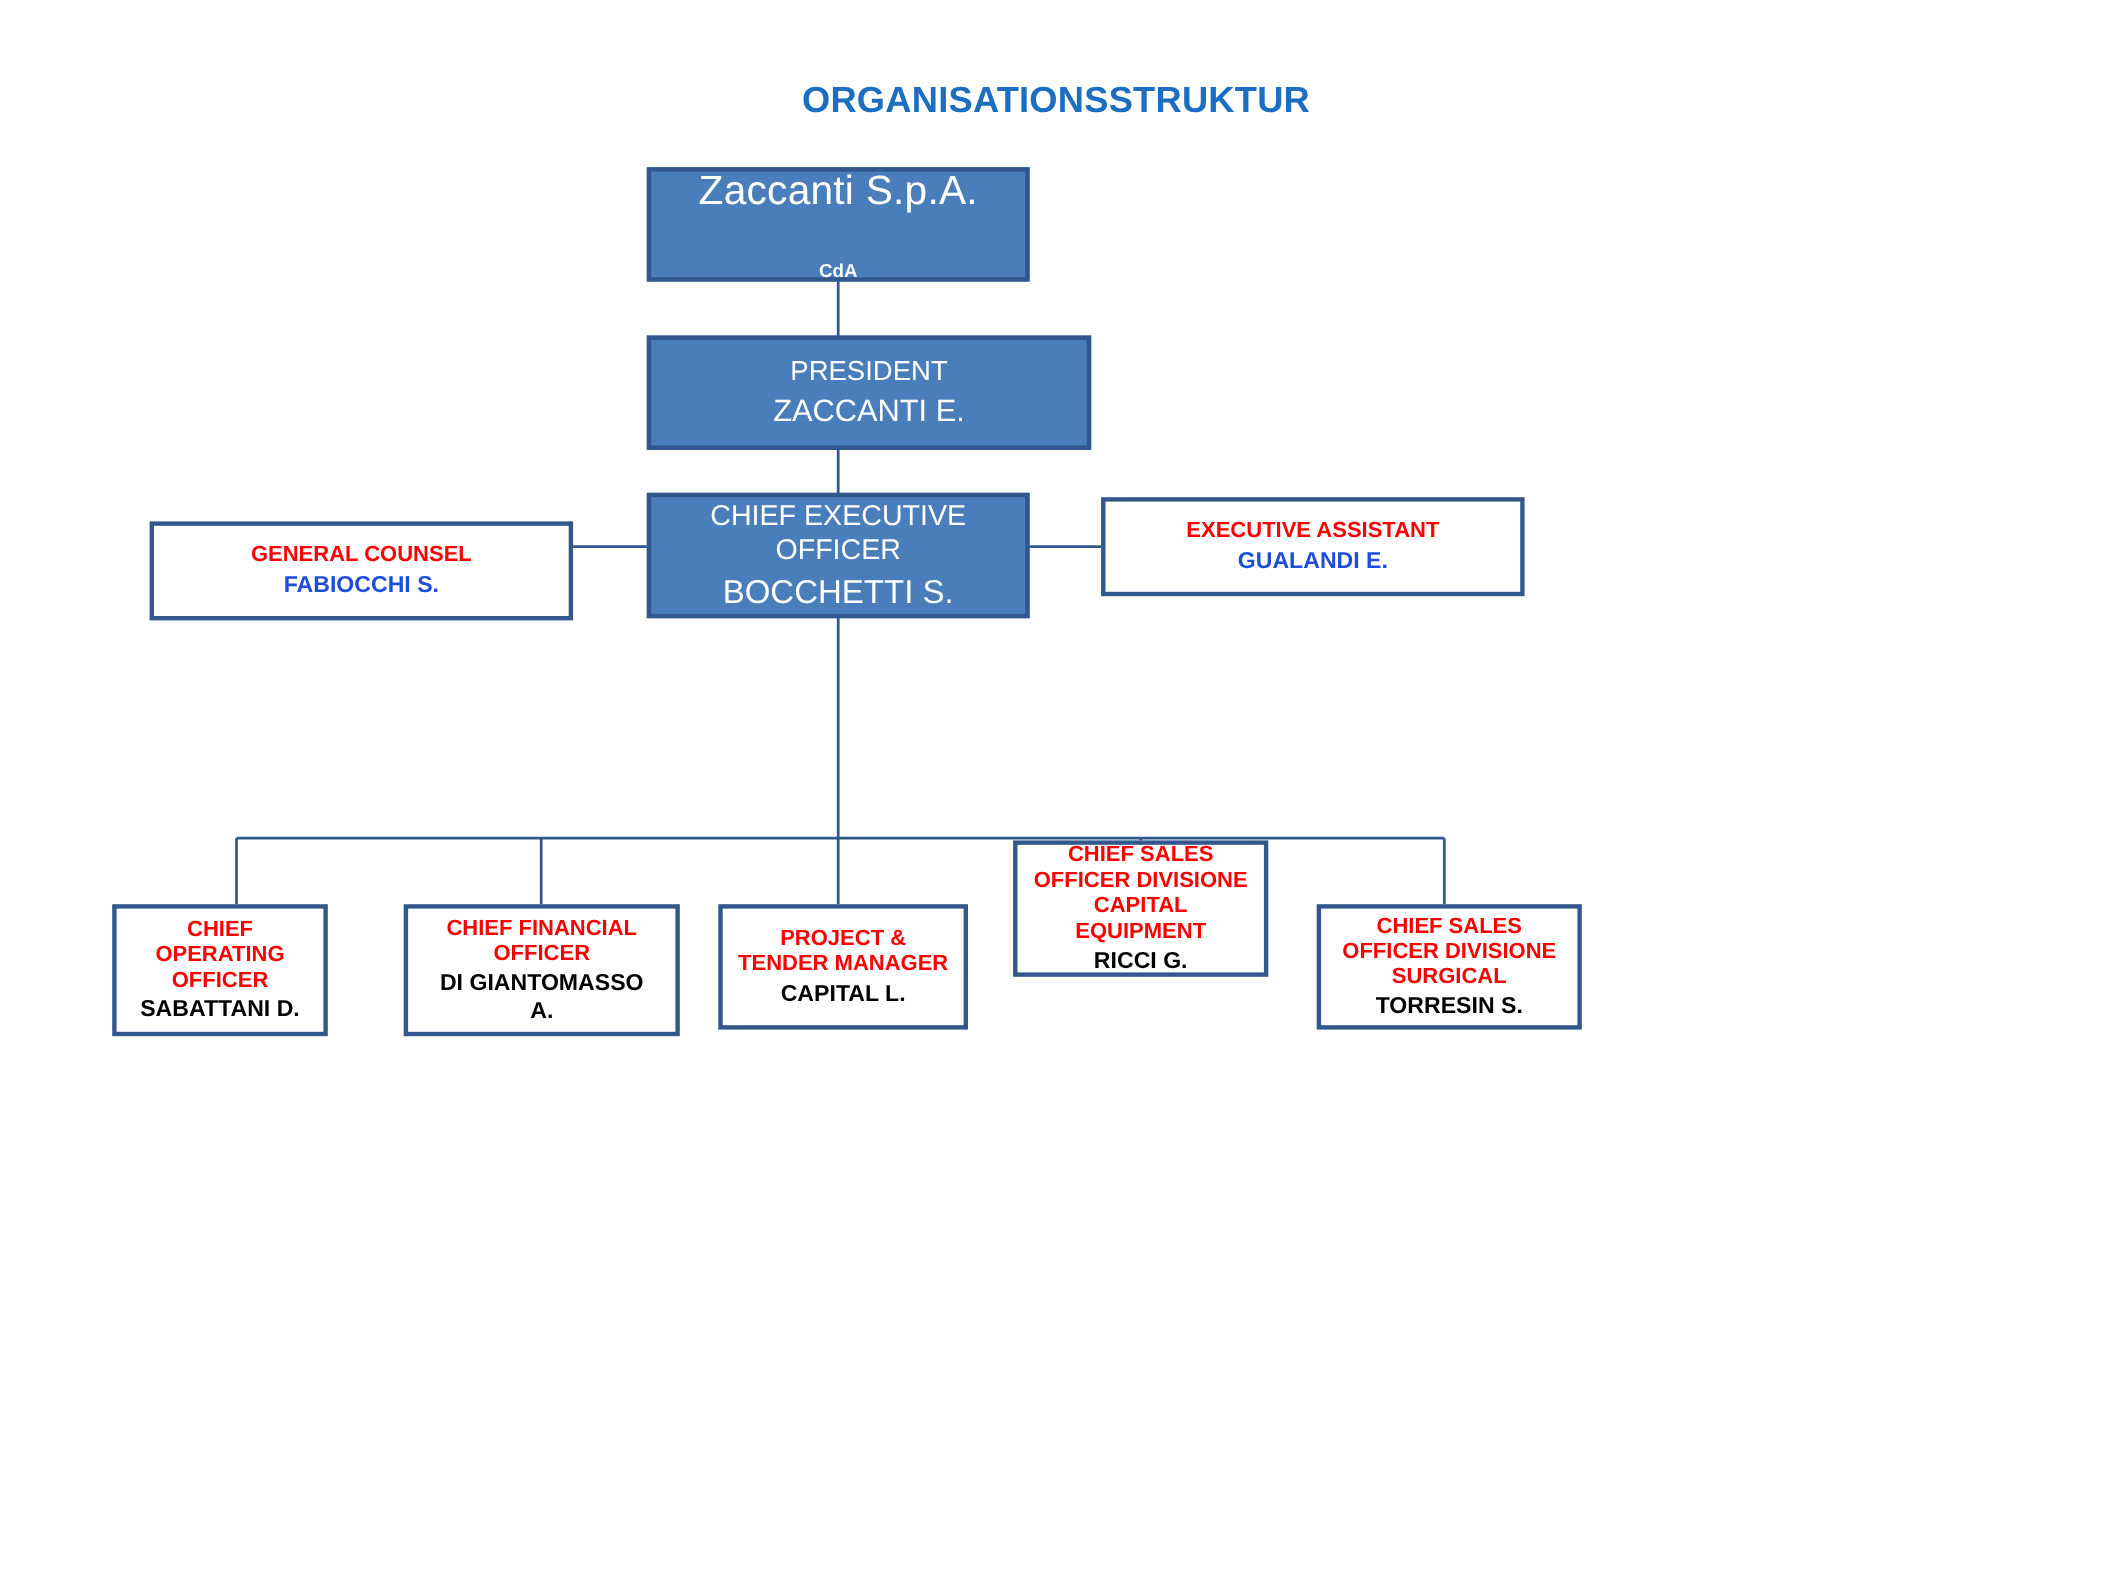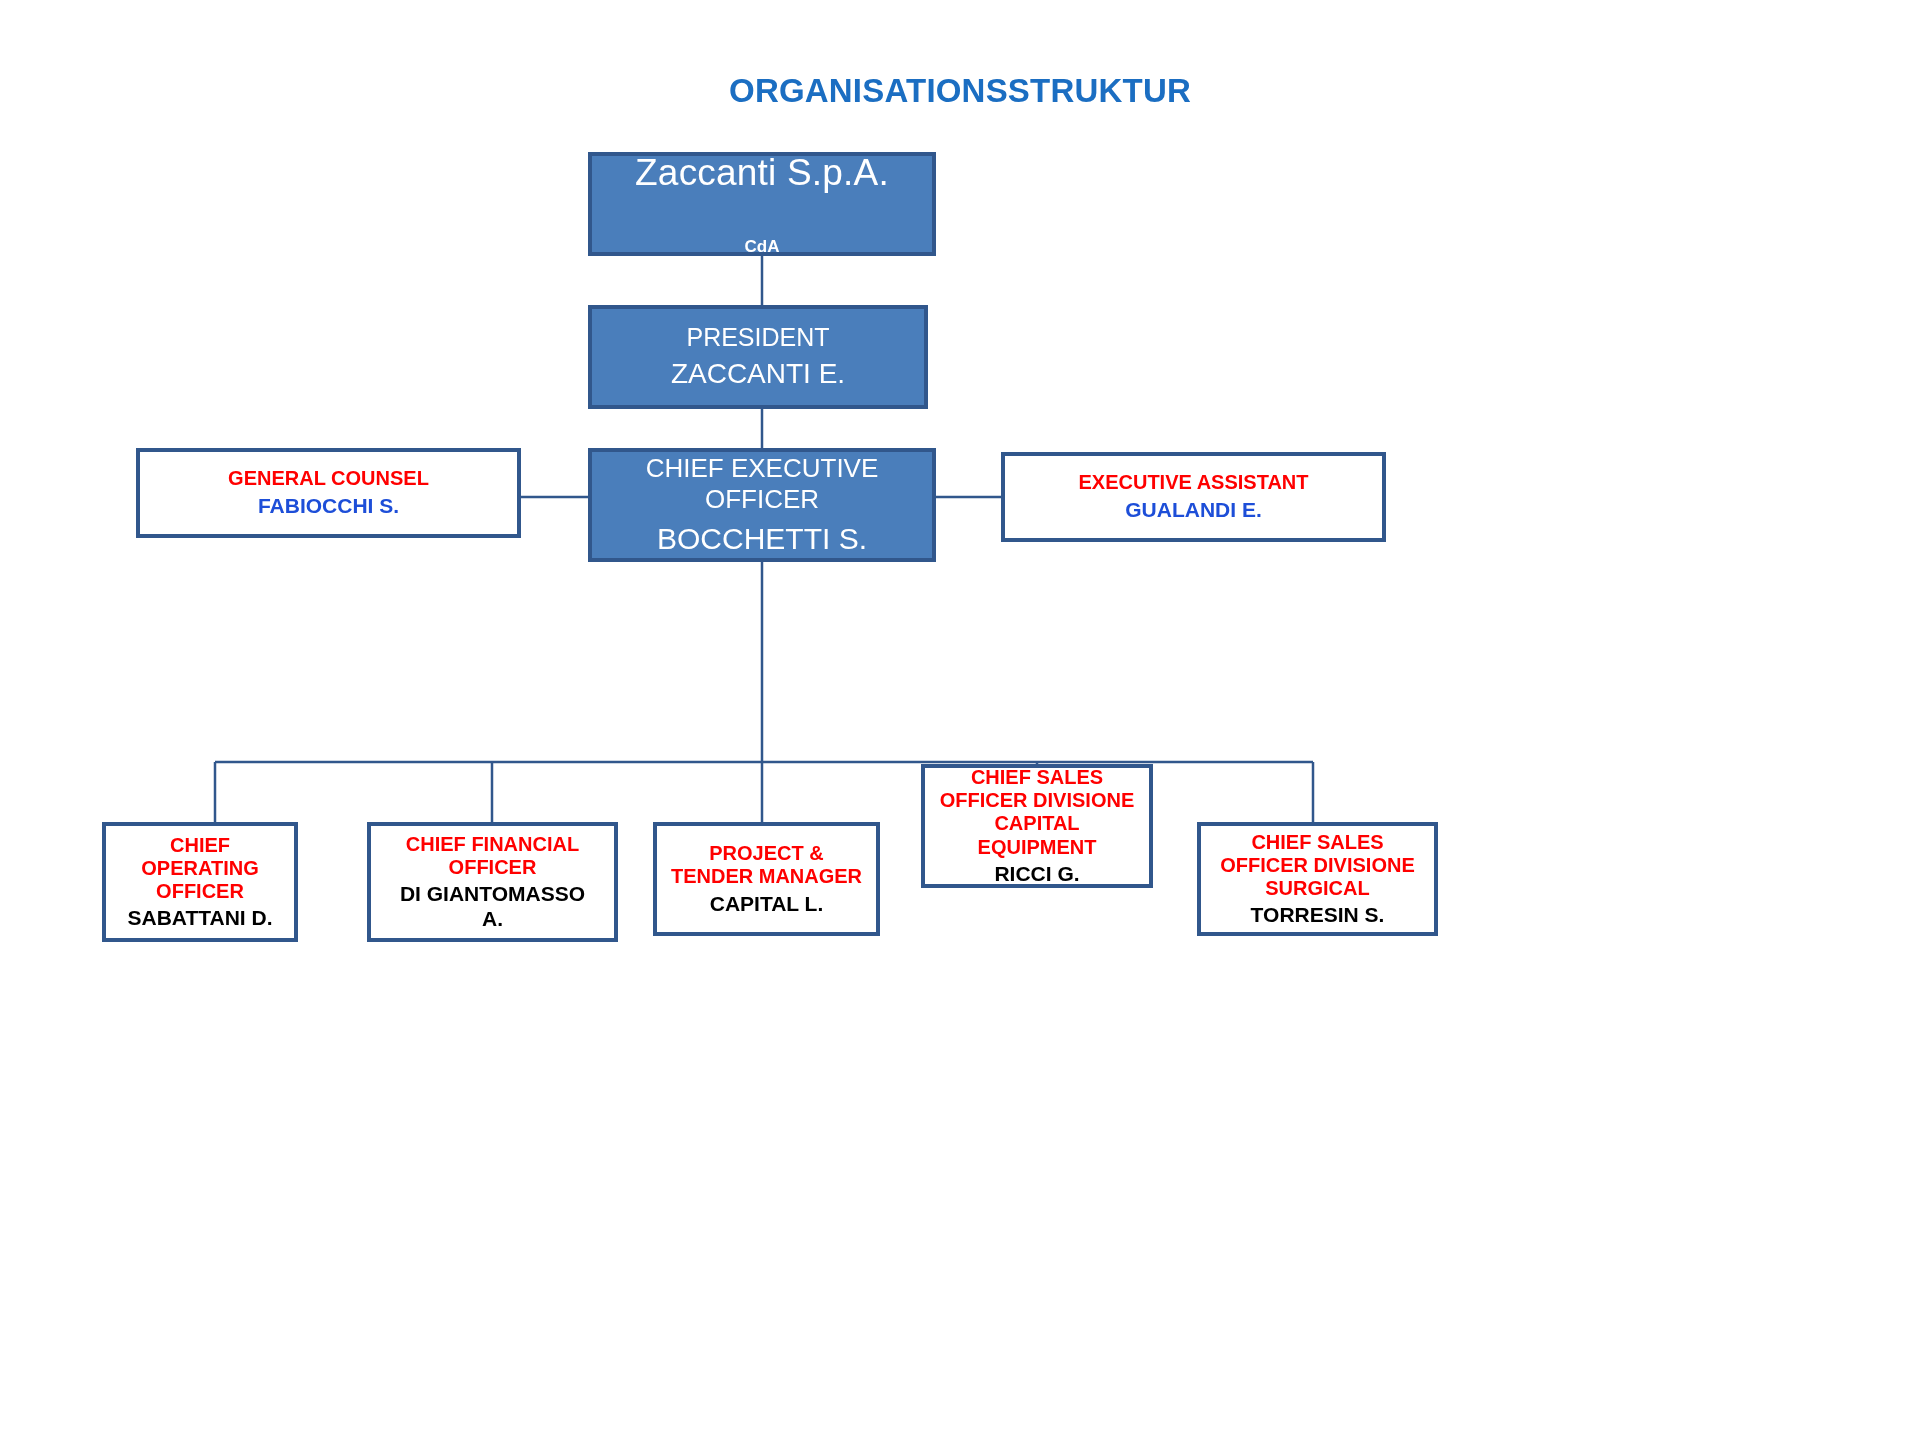--- a/index.html
+++ b/index.html
@@ -116,26 +116,26 @@
       <line x1="1037" y1="762" x2="1037" y2="812"></line>
       <line x1="1313" y1="762" x2="1313" y2="822"></line>
     </g>
   </svg>
 
   <div class="node filled" id="node-root" style="left:588px; top:152px; width:348px; height:104px;gap:40px;">
     <span class="role">Zaccanti S.p.A.</span>
     <span class="person">CdA</span>
   </div>
 
-  <div class="node filled" id="node-president" style="left:588px; top:305px; width:340px; height:104px;">
+  <div class="node filled" id="node-president" style="left:588px; top:305px; width:404px; height:104px;">
     <span class="role">PRESIDENT</span>
     <span class="person">ZACCANTI E.</span>
   </div>
 
-  <div class="node outline side" id="node-general-counsel" style="left:136px; top:448px; width:385px; height:90px;">
+  <div class="node outline side" id="node-general-counsel" style="left:136px; top:474px; width:385px; height:90px;">
     <span class="role">GENERAL COUNSEL</span>
     <span class="person">FABIOCCHI S.</span>
   </div>
 
   <div class="node filled" id="node-ceo" style="left:588px; top:448px; width:348px; height:114px;">
     <span class="role">CHIEF EXECUTIVE OFFICER</span>
     <span class="person">BOCCHETTI S.</span>
   </div>
 
   <div class="node outline side" id="node-executive-assistant" style="left:1001px; top:452px; width:385px; height:90px;">

